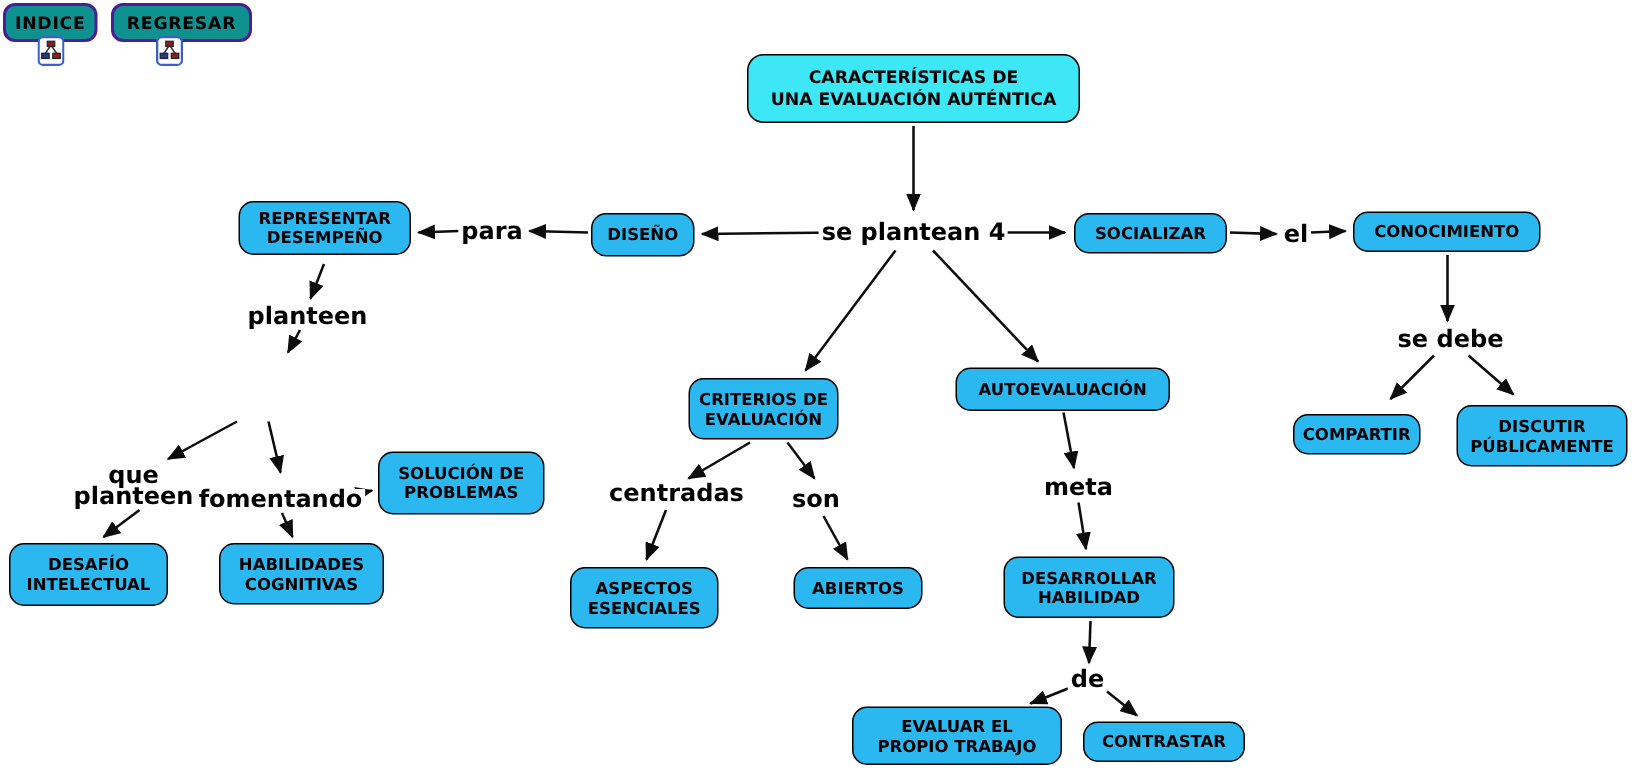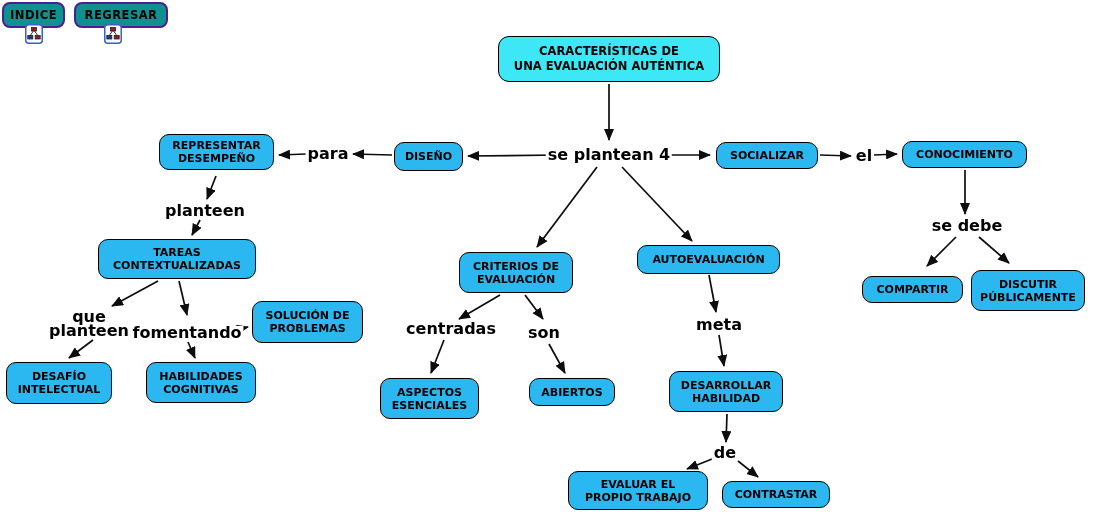--- a/index.html
+++ b/index.html
@@ -89,42 +89,40 @@
     <rect x="6.5" y="3.5" width="5" height="3.5" fill="#8a1f1f" stroke="#222" stroke-width="0.8"></rect>
     <rect x="2.8" y="11.5" width="5" height="3.5" fill="#23388f" stroke="#222" stroke-width="0.8"></rect>
     <rect x="10.2" y="11.5" width="5" height="3.5" fill="#8a1f1f" stroke="#222" stroke-width="0.8"></rect>
   </svg>
 
   <div class="node root" style="left:498px;top:36px;width:222px;height:46px;">CARACTERÍSTICAS DE
 UNA EVALUACIÓN AUTÉNTICA</div>
   <div class="node" style="left:394px;top:142px;width:69px;height:29px;">DISEÑO</div>
   <div class="node" style="left:159px;top:134px;width:115px;height:36px;">REPRESENTAR
 DESEMPEÑO</div>
-  <div class="node" style="left:98px;top:239px;width:158px;height:40px;">TAREAS
-CONTEXTUALIZADAS</div>
   <div class="node" style="left:146px;top:362px;width:110px;height:41px;">HABILIDADES
 COGNITIVAS</div>
   <div class="node" style="left:6px;top:362px;width:106px;height:42px;">DESAFÍO
 INTELECTUAL</div>
   <div class="node" style="left:252px;top:301px;width:111px;height:42px;">SOLUCIÓN DE
 PROBLEMAS</div>
-  <div class="node" style="left:459px;top:252px;width:114px;height:41px;">CRITERIOS DE
+  <div class="node" style="left:459px;top:252px;width:100px;height:41px;">CRITERIOS DE
 EVALUACIÓN</div>
   <div class="node" style="left:380px;top:378px;width:99px;height:41px;">ASPECTOS
 ESENCIALES</div>
   <div class="node" style="left:529px;top:378px;width:86px;height:28px;">ABIERTOS</div>
   <div class="node" style="left:637px;top:245px;width:143px;height:29px;">AUTOEVALUACIÓN</div>
   <div class="node" style="left:669px;top:371px;width:114px;height:41px;">DESARROLLAR
 HABILIDAD</div>
   <div class="node" style="left:568px;top:471px;width:140px;height:39px;">EVALUAR EL
 PROPIO TRABAJO</div>
   <div class="node" style="left:722px;top:481px;width:108px;height:27px;">CONTRASTAR</div>
   <div class="node" style="left:716px;top:142px;width:102px;height:27px;">SOCIALIZAR</div>
   <div class="node" style="left:902px;top:141px;width:125px;height:27px;">CONOCIMIENTO</div>
-  <div class="node" style="left:862px;top:276px;width:101px;height:27px;">COMPARTIR</div>
+  <div class="node" style="left:862px;top:276px;width:85px;height:27px;">COMPARTIR</div>
   <div class="node" style="left:971px;top:270px;width:114px;height:41px;">DISCUTIR
 PÚBLICAMENTE</div>
 
   <div class="phrase" style="left:609px;top:155px;">se plantean 4</div>
   <div class="phrase" style="left:328px;top:154px;">para</div>
   <div class="phrase" style="left:205px;top:211px;">planteen</div>
   <div class="phrase" style="left:89px;top:324px;">que
 planteen</div>
   <div class="phrase" style="left:187px;top:333px;">fomentando</div>
   <div class="phrase" style="left:451px;top:329px;">centradas</div>

